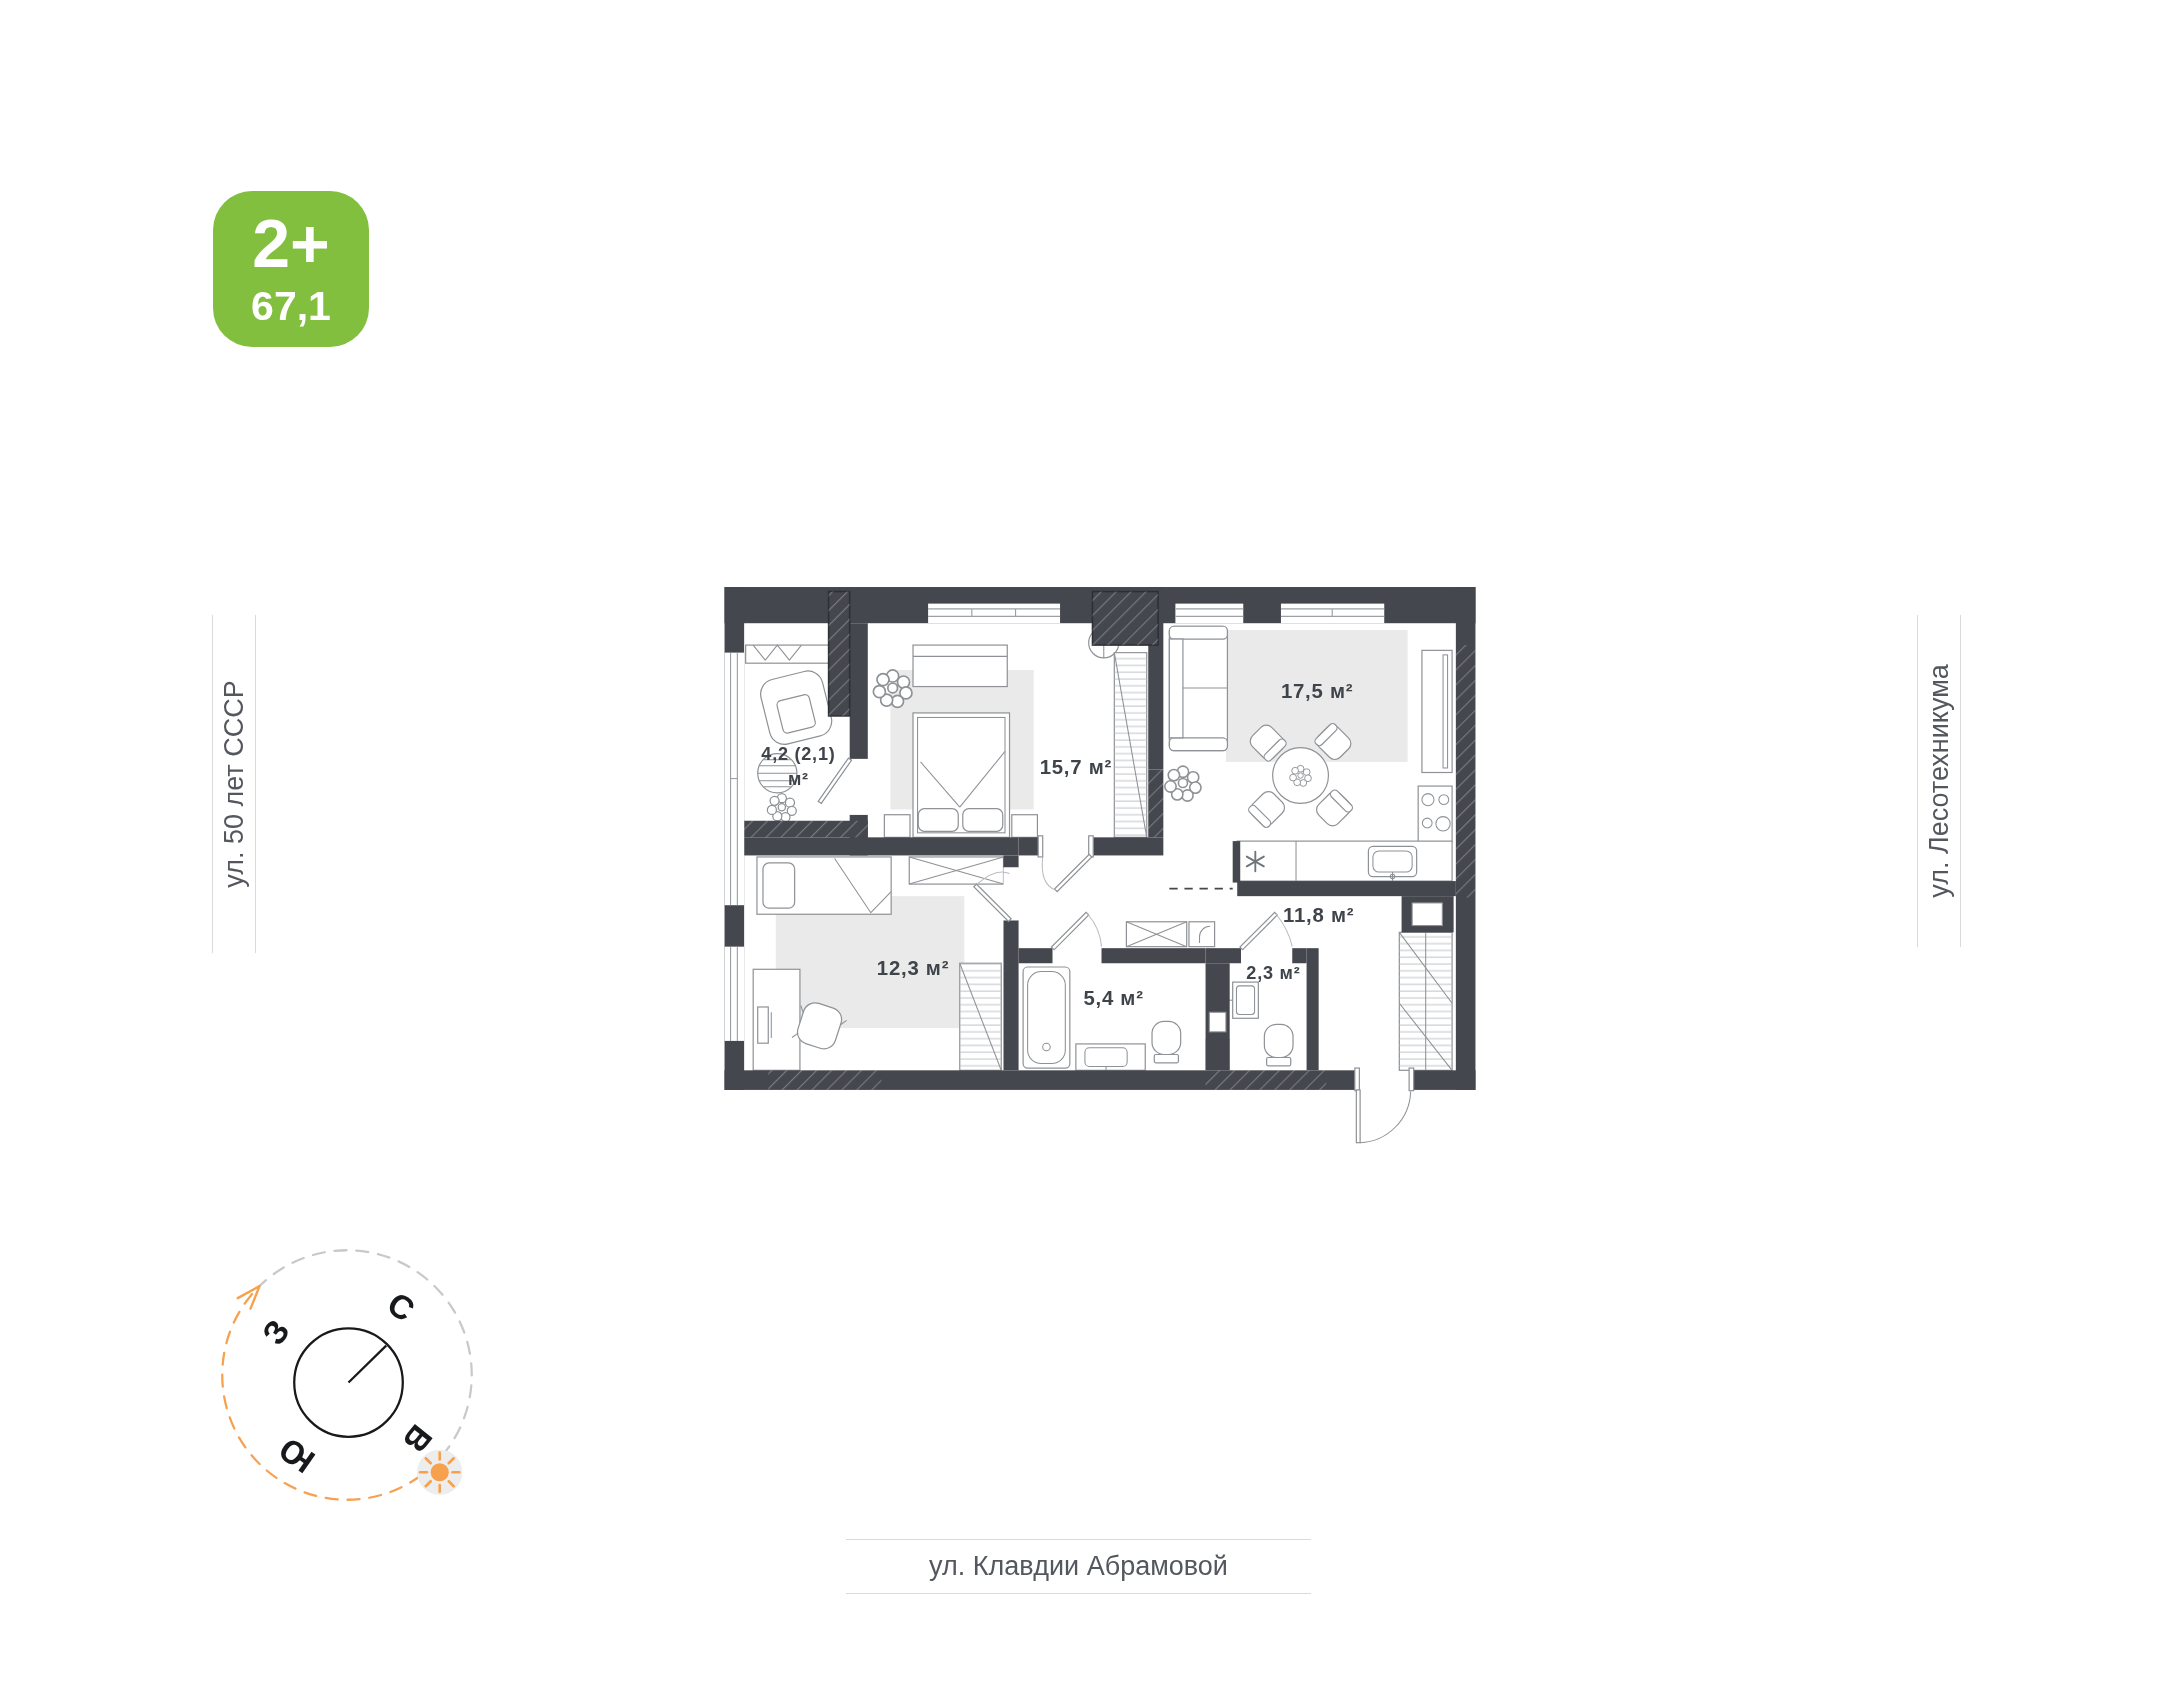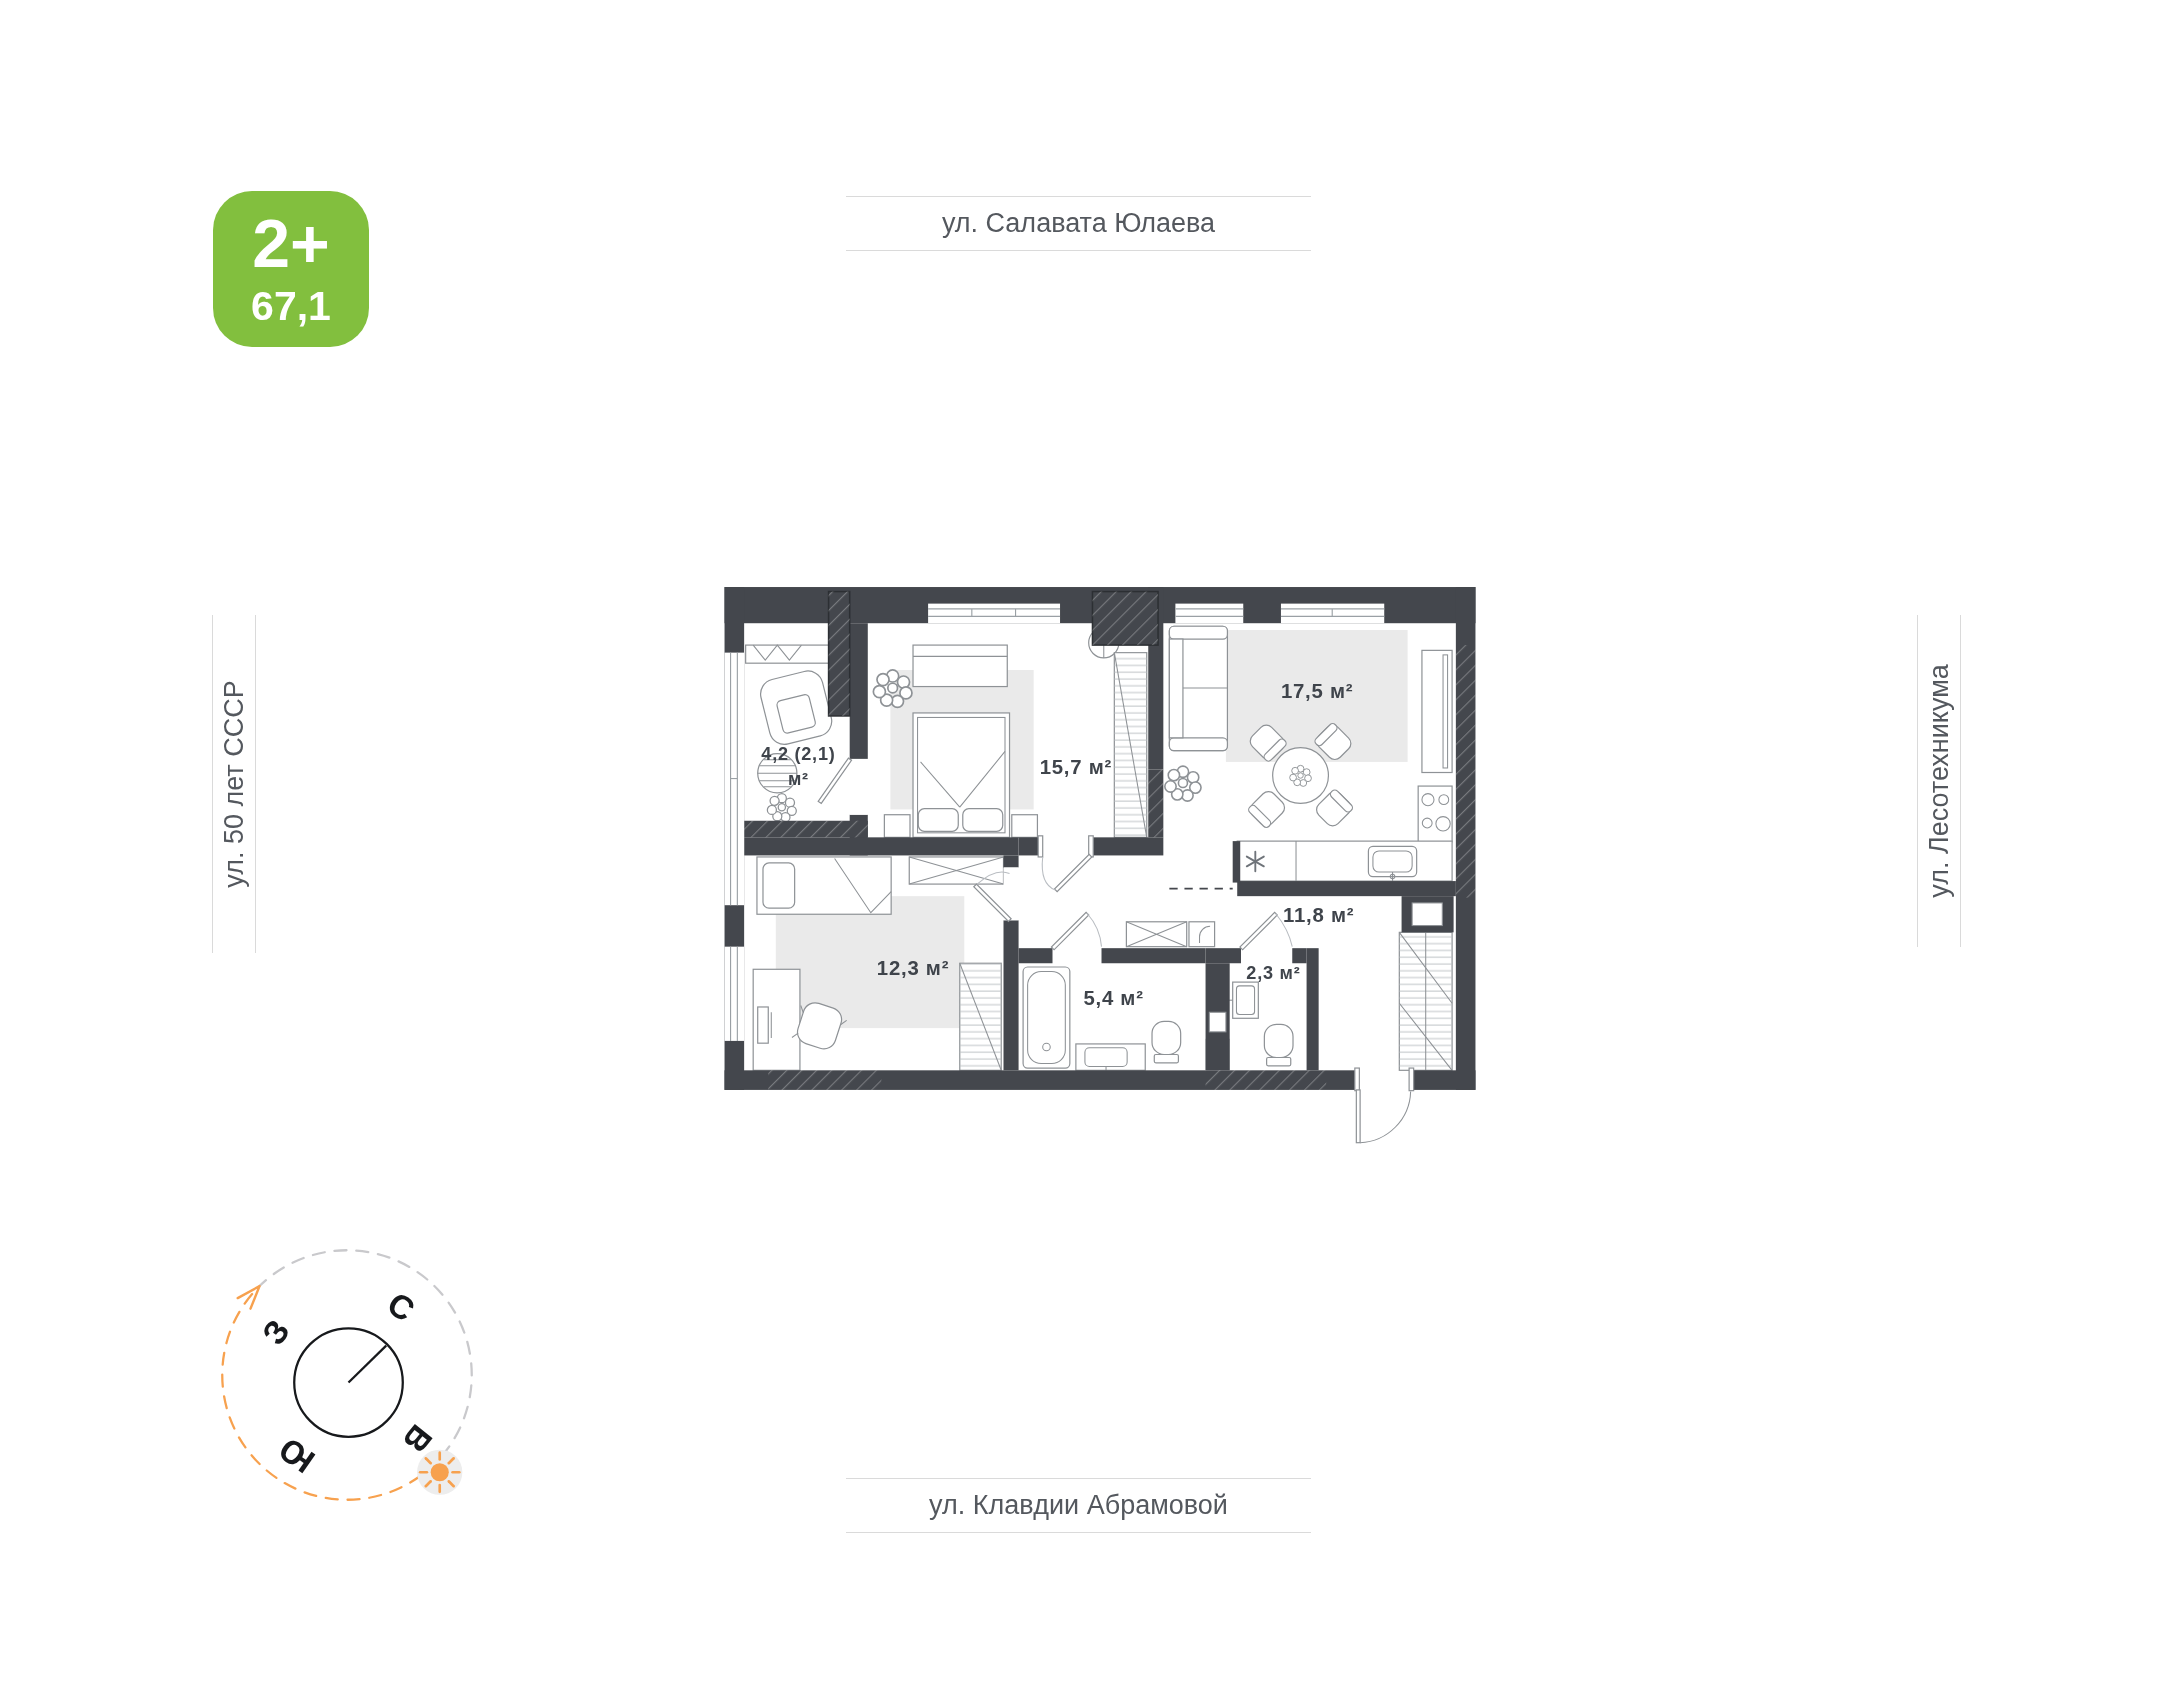--- a/index.html
+++ b/index.html
@@ -10,21 +10,21 @@
          border-radius:39px;display:flex;flex-direction:column;align-items:center;justify-content:center;color:#fff;}
   .badge .rooms{font-size:68px;font-weight:700;line-height:1;margin-top:-3px;}
   .badge .area{font-size:41px;font-weight:700;line-height:1;margin-top:9px;text-align:center;}
   
   .street{position:absolute;color:#54585e;font-size:27px;}
   .street.h{display:flex;align-items:center;justify-content:center;
             border-top:1.5px solid #dadada;border-bottom:1.5px solid #dadada;}
   .street.v{border-left:1.5px solid #dadada;border-right:1.5px solid #dadada;}
   .street.v span{position:absolute;top:50%;left:50%;transform:translate(-50%,-50%) rotate(-90deg);white-space:nowrap;}
   #street-top{left:846px;top:196px;width:465px;height:53px;}
-  #street-bottom{left:846px;top:1478px;width:465px;height:53px;}
+  #street-bottom{left:846px;top:1539px;width:465px;height:53px;}
   #street-left{left:212px;top:615px;width:42px;height:338px;}
   #street-right{left:1917px;top:615px;width:42px;height:332px;}
   
   #compass{position:absolute;left:200px;top:1228px;}
   #plan{position:absolute;left:723px;top:581px;}
   
   .wall{fill:#44474d;}
   .f{fill:#fff;stroke:#8e9296;stroke-width:1.6;}
   .fl{fill:none;stroke:#8e9296;stroke-width:1.4;}
   .thin{fill:none;stroke:#9aa0a5;stroke-width:1.5;}
@@ -38,23 +38,20 @@
 </head>
 <body>
 
 <div class="canvas">
 
   <div class="badge">
     <div class="rooms">2+</div>
     <div class="area">67,1</div>
   </div>
 
-  <div class="street h" id="street-top">
-    <span>ул. Салавата Юлаева</span>
-  </div>
   <div class="street h" id="street-bottom">
     <span>ул. Клавдии Абрамовой</span>
   </div>
   <div class="street v" id="street-left">
     <span>ул. 50 лет СССР</span>
   </div>
   <div class="street v" id="street-right">
     <span>ул. Лесотехникума</span>
   </div>
 

